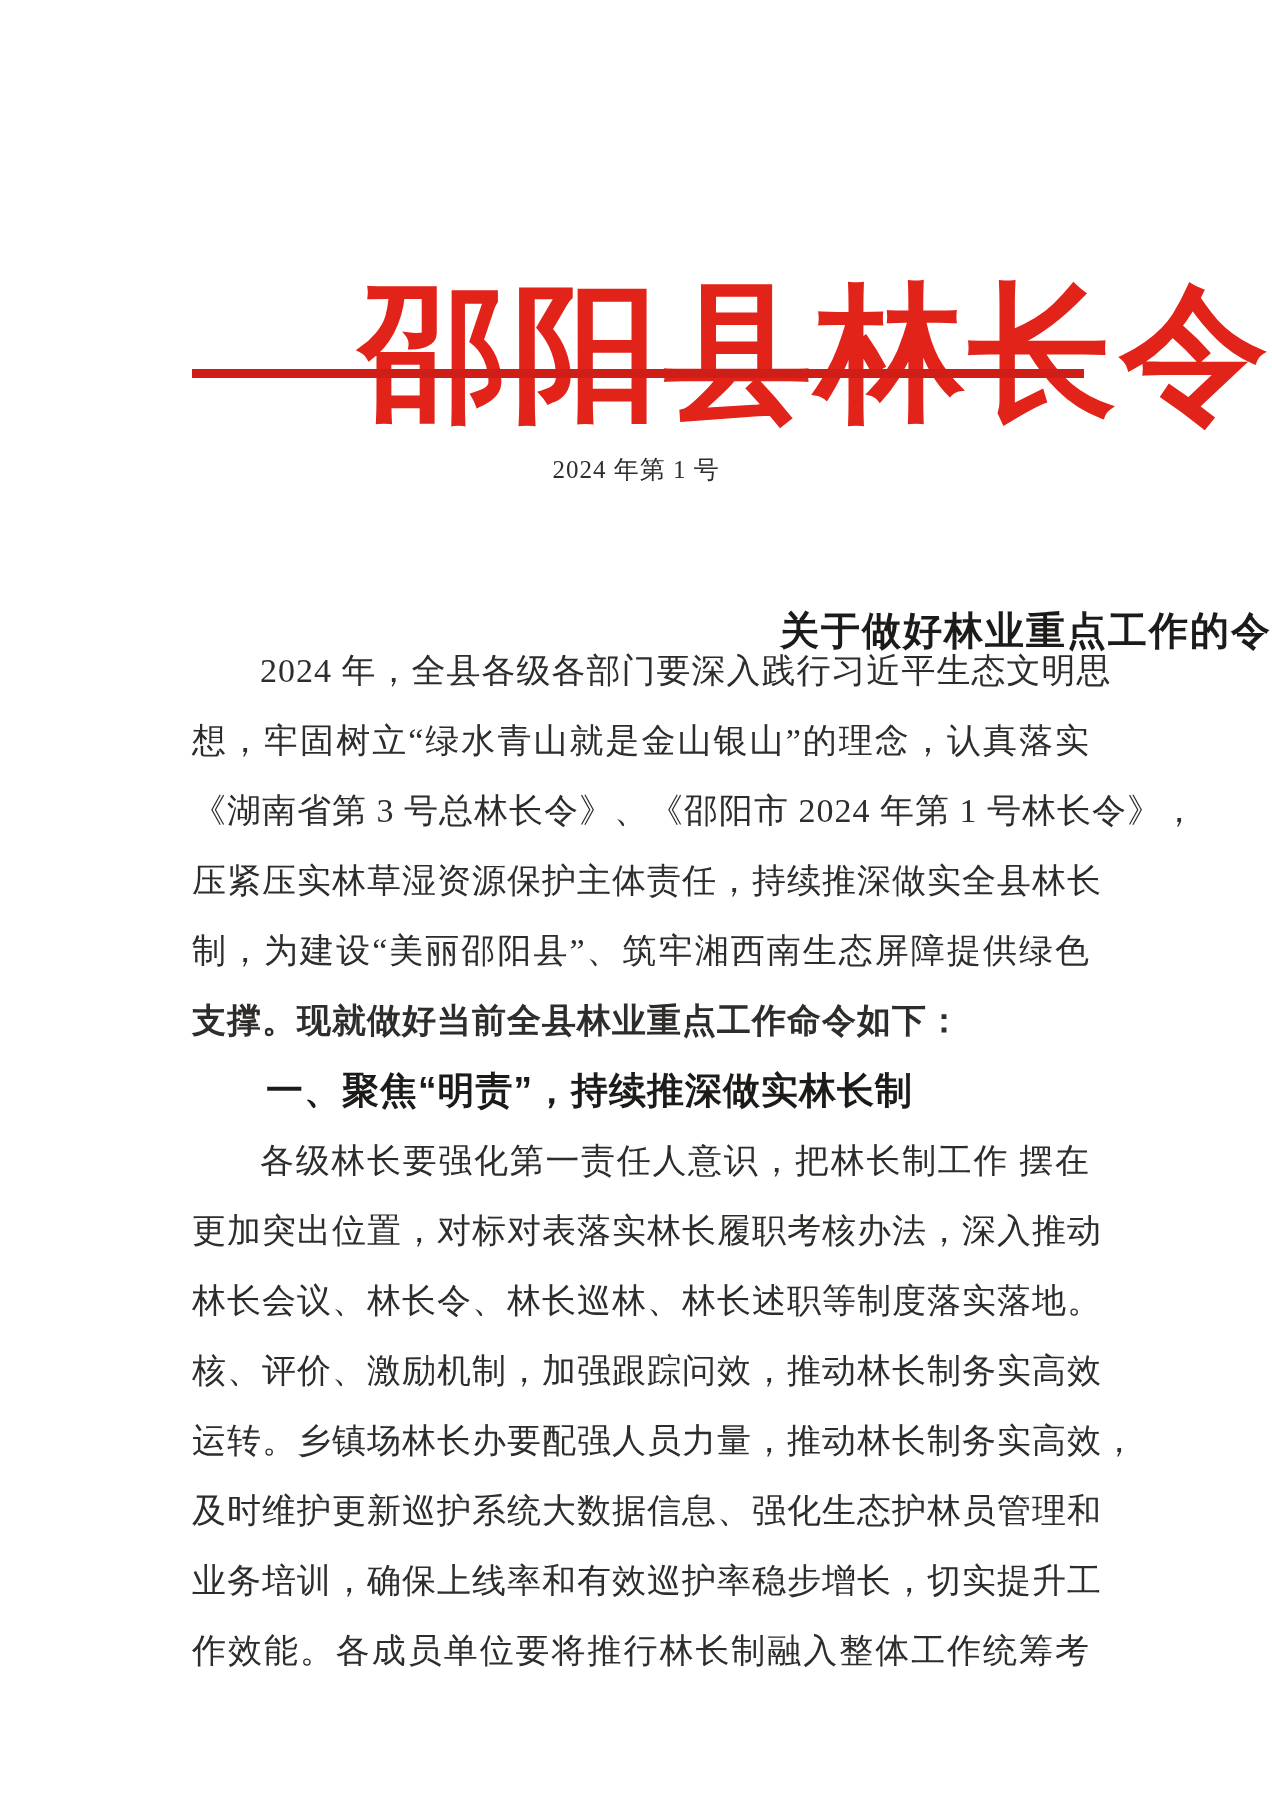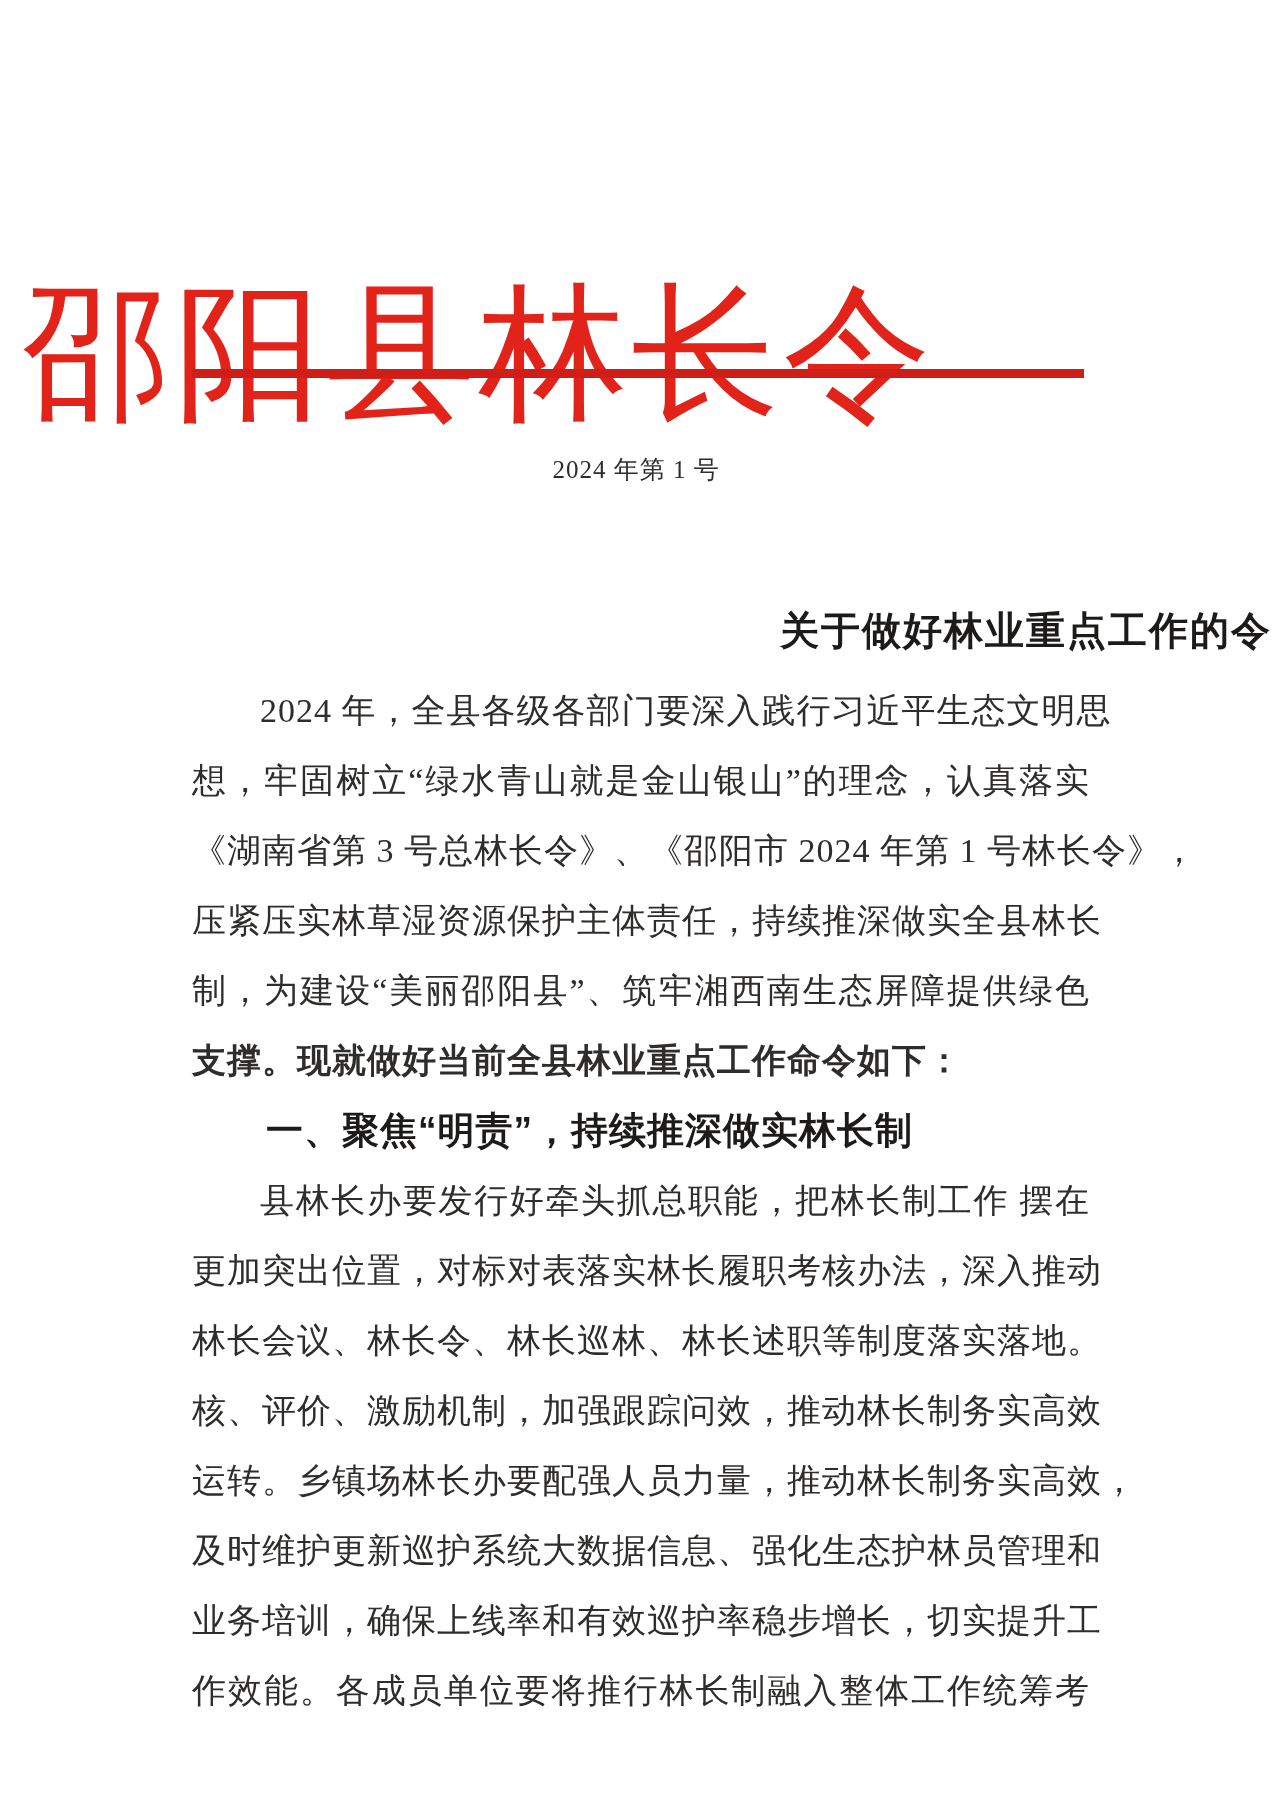--- a/index.html
+++ b/index.html
@@ -7,23 +7,23 @@
     position:relative;
     width:1272px;height:1800px;
     margin:0 auto;
     background:var(--paper,#ffffff);
     overflow:hidden;
     font-family:"Liberation Serif","DejaVu Serif",serif;
     color:var(--text,#2e2d2b);
   }
   .masthead{
     position:absolute;left:0;right:0;top:178px;
-    text-align:left;
+    text-align:right;
     font-size:148px;line-height:1.05;
-    font-weight:normal;
+    font-weight:bold;
     letter-spacing:4px;
     color:var(--masthead-red,#e2231a);
     white-space:nowrap;
     padding-left:23px;
   }
   .red-rule{
     position:absolute;left:192px;top:369px;
     width:892px;height:9px;
     background:var(--rule-red,#cf1d17);
   }
@@ -35,21 +35,21 @@
   }
   .doc-title{
     position:absolute;left:0;right:0;top:576px;
     text-align:right;
     font-size:39px;line-height:1.2;
     font-weight:bold;
     letter-spacing:2px;
     color:var(--heading,#1c1b19);
   }
   .body-block{
-    position:absolute;left:192px;top:676px;
+    position:absolute;left:192px;top:636px;
     width:898px;
     font-size:34px;
   }
   .line{
     height:70px;line-height:70px;
     text-align:justify;
     text-align-last:justify;
     white-space:nowrap;
     letter-spacing:1px;
   }
@@ -83,21 +83,21 @@
   <h2 class="doc-title">关于做好林业重点工作的令</h2>
 
   <div class="body-block">
     <div class="line indent">2024 年，全县各级各部门要深入践行习近平生态文明思</div>
     <div class="line">想，牢固树立“绿水青山就是金山银山”的理念，认真落实</div>
     <div class="line">《湖南省第 3 号总林长令》、《邵阳市 2024 年第 1 号林长令》，</div>
     <div class="line">压紧压实林草湿资源保护主体责任，持续推深做实全县林长</div>
     <div class="line">制，为建设“美丽邵阳县”、筑牢湘西南生态屏障提供绿色</div>
     <div class="line end">支撑。现就做好当前全县林业重点工作命令如下：</div>
     <div class="line heading">一、聚焦“明责”，持续推深做实林长制</div>
-    <div class="line indent">县林长办要发行好牵头抓总职能，把林长制工作 摆在</div>
+    <div class="line indent">各级林长要强化第一责任人意识，把林长制工作 摆在</div>
     <div class="line">更加突出位置，对标对表落实林长履职考核办法，深入推动</div>
     <div class="line">林长会议、林长令、林长巡林、林长述职等制度落实落地。</div>
     <div class="line">核、评价、激励机制，加强跟踪问效，推动林长制务实高效</div>
     <div class="line">运转。乡镇场林长办要配强人员力量，推动林长制务实高效，</div>
     <div class="line">及时维护更新巡护系统大数据信息、强化生态护林员管理和</div>
     <div class="line">业务培训，确保上线率和有效巡护率稳步增长，切实提升工</div>
     <div class="line">作效能。各成员单位要将推行林长制融入整体工作统筹考</div>
   </div>
 
 </div>

